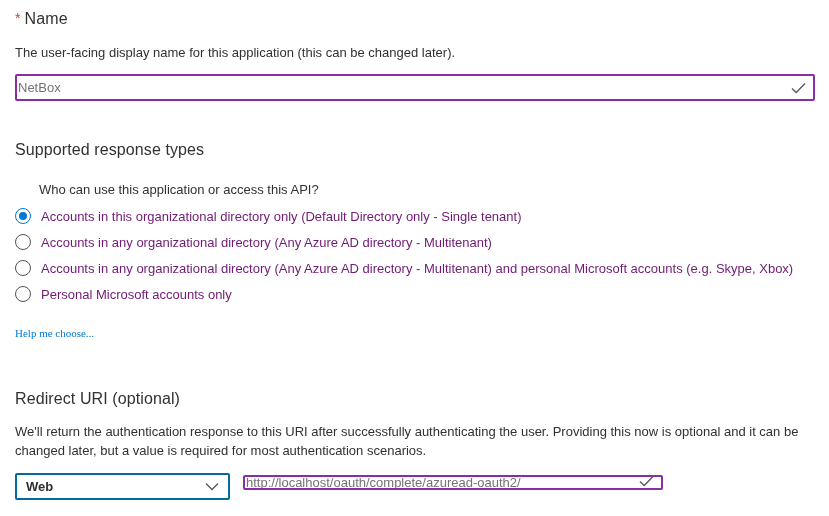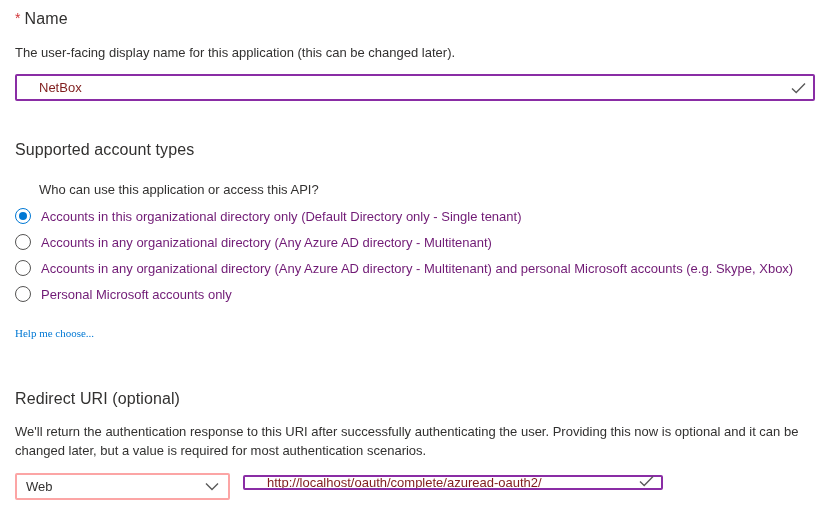--- a/index.html
+++ b/index.html
@@ -38,43 +38,44 @@
     background: #fff;
   }
   .text-field {
     width: 100%;
     height: 100%;
     border: 2px solid #8a2da5;
     border-radius: 2px;
     background: #fff;
     font-family: "Liberation Sans", "DejaVu Sans", sans-serif;
     font-size: 13px;
-    color: #7f1d1d;
-    padding: 0 26px 0 22px;
+    color: #737373;
+    padding: 0 26px 0 1px;
     outline: none;
   }
   .field-icon {
     position: absolute;
     right: 9px;
     top: 50%;
     transform: translateY(-50%);
     line-height: 0;
   }
   .dropdown {
     position: absolute;
-    border: 2px solid #fca5a5;
+    border: 2px solid #0369a1;
     border-radius: 2px;
     background: #fff;
     display: flex;
     align-items: center;
     justify-content: space-between;
     padding: 0 9px;
     font-size: 13px;
     color: #323130;
     cursor: default;
+    font-weight: bold;
   }
   .radio-row {
     position: absolute;
     left: 15px;
     display: flex;
     align-items: center;
     height: 20px;
   }
   .radio-outer {
     width: 16px;
@@ -124,21 +125,21 @@
 
   <div class="text-field-wrap" style="left:15px; top:74px; width:800px; height:27px;">
     <input class="text-field" type="text" value="NetBox" style="">
     <span class="field-icon">
       <svg width="15" height="12" viewBox="0 0 15 12">
           <polyline points="1,6.5 5.2,10.5 14,1.5" fill="none" stroke="#5a5a5a" stroke-width="1.4"></polyline>
         </svg>
     </span>
   </div>
 
-  <div class="abs heading" style="left:15px; top:141px;">Supported account types</div>
+  <div class="abs heading" style="left:15px; top:141px;">Supported response types</div>
 
   <div class="abs body-text" style="left:15px; top:180px;margin-left:24px;">Who can use this application or access this API?</div>
 
   <div class="radio-row selected" style="top:206px;">
     <span class="radio-outer">
         <span class="radio-dot"></span>
       </span>
     <span class="radio-label">Accounts in this organizational directory only (Default Directory only - Single tenant)</span>
   </div>
   <div class="radio-row" style="top:232px;">

